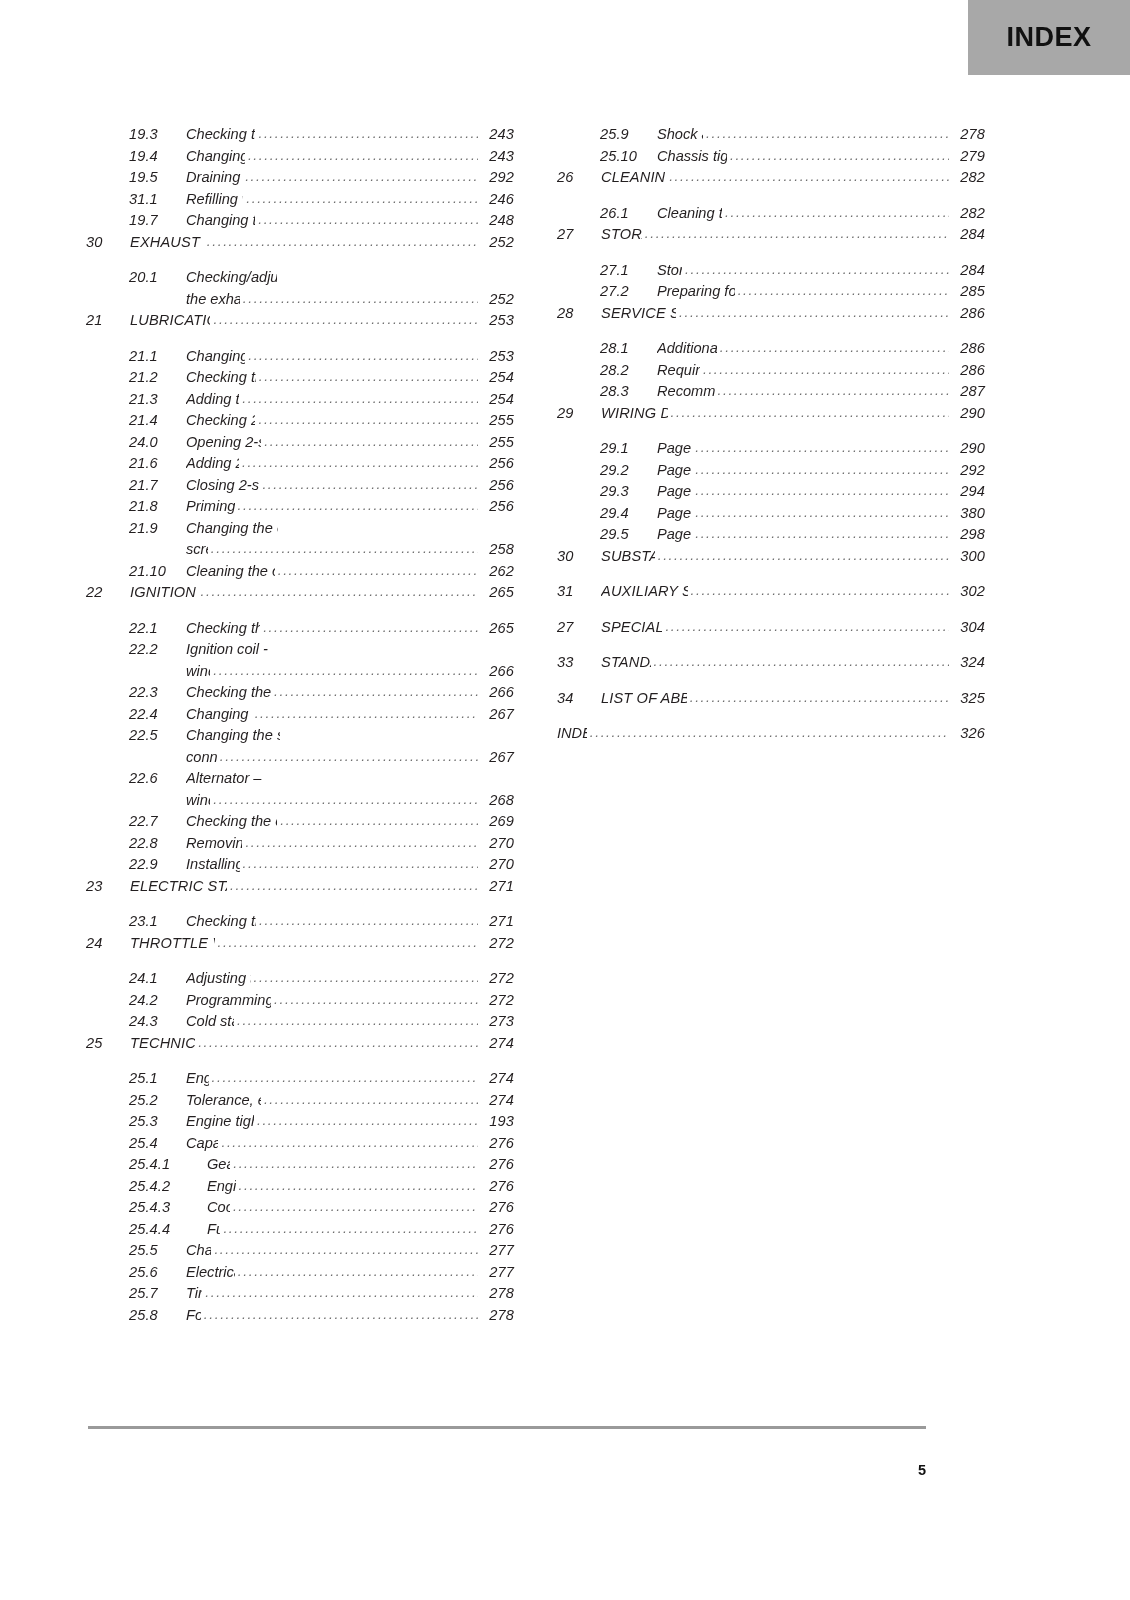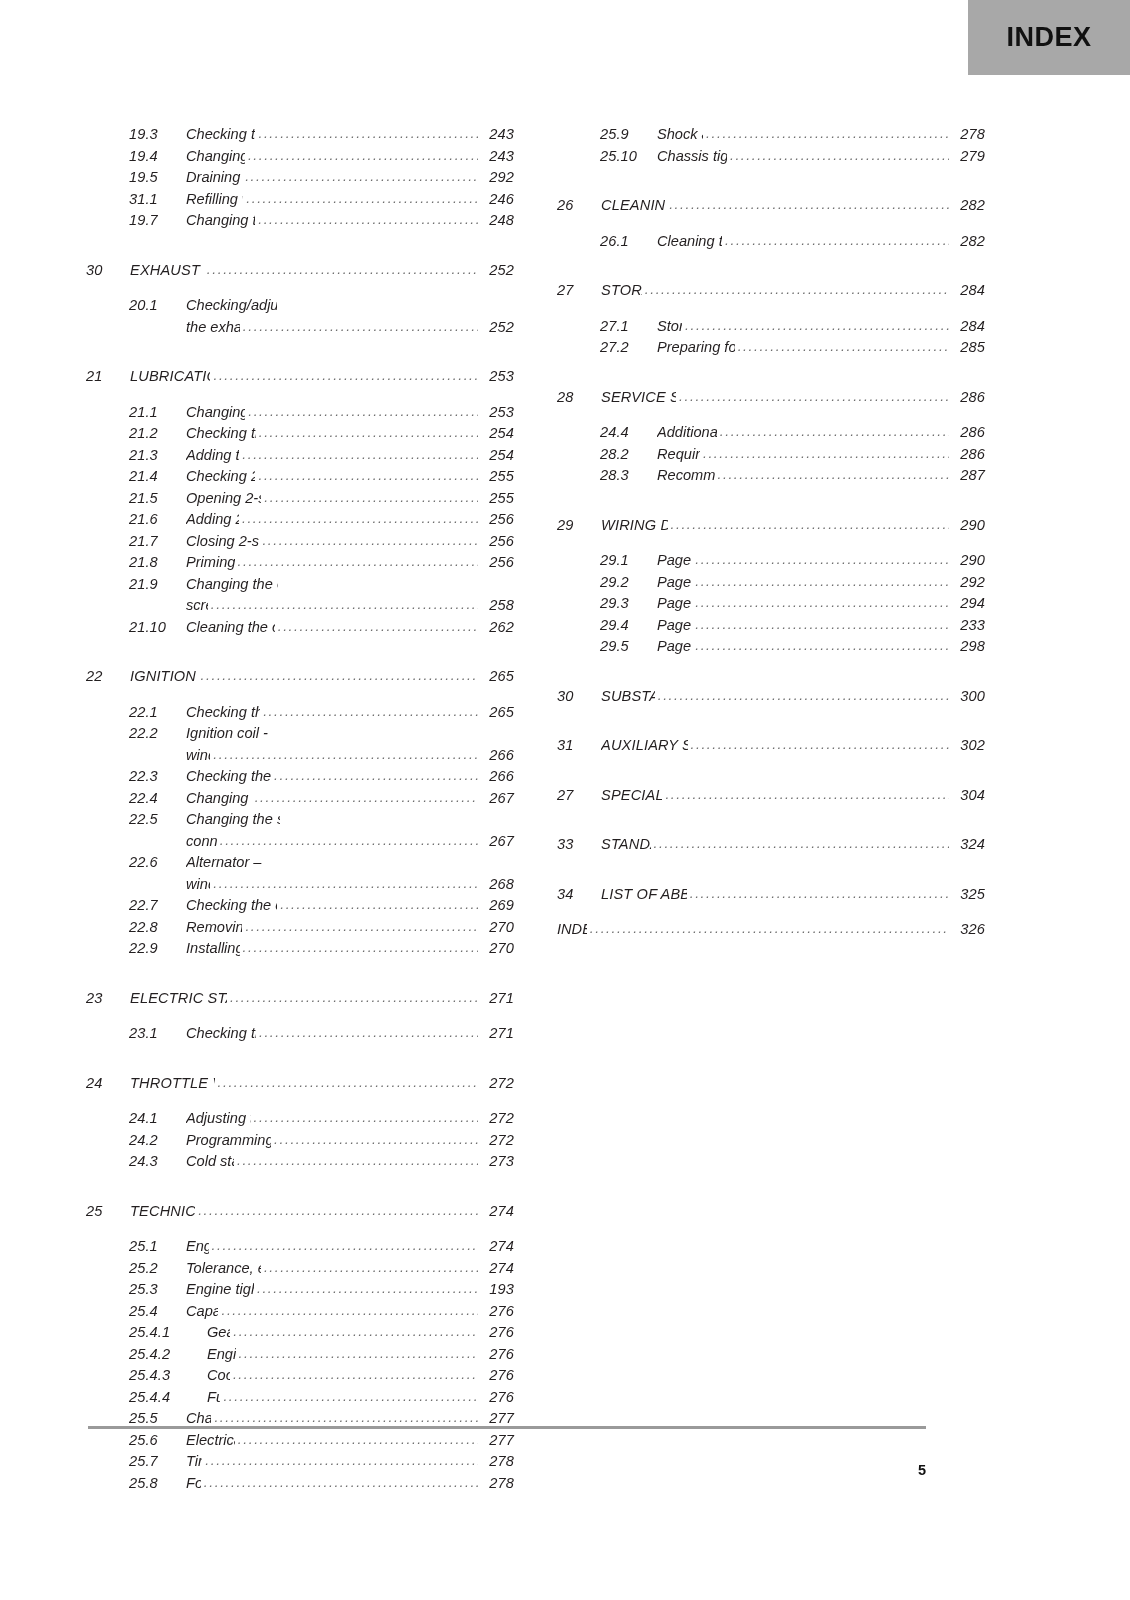--- a/index.html
+++ b/index.html
@@ -88,21 +88,21 @@
   }
   .entry .page {
     flex: 0 0 34px;
     text-align: right;
     letter-spacing: 0.1px;
   }
   .entry.no-leader .leader { visibility: hidden; }
   .entry.no-page .page { visibility: hidden; }
 
   
-  .lvl1 { margin-top: 28px; margin-bottom: 14px; }
+  .lvl1 { margin-top: 0; margin-bottom: 14px; }
   .lvl1 .num { width: 44px; }
   .lvl1 .title { letter-spacing: 0.15px; }
 
   
   .lvl2 .num { width: 57px; margin-left: 43px; }
 
   
   .lvl3 .num { width: 57px; margin-left: 43px; }
   .lvl3 .body { padding-left: 21px; }
 
@@ -240,21 +240,21 @@
       </div>
       <div class="entry lvl2">
         <span class="num">21.4</span>
         <span class="body">
           <span class="title">Checking 2-stroke oil level</span>
           <span class="leader">...................................................................................................</span>
           <span class="page">255</span>
         </span>
       </div>
       <div class="entry lvl2">
-        <span class="num">21.5</span>
+        <span class="num">24.0</span>
         <span class="body">
           <span class="title">Opening 2-stroke oil tank cap</span>
           <span class="leader">...................................................................................................</span>
           <span class="page">255</span>
         </span>
       </div>
       <div class="entry lvl2">
         <span class="num">21.6</span>
         <span class="body">
           <span class="title">Adding 2-stroke oil</span>
@@ -618,21 +618,21 @@
       </div>
       <div class="entry lvl1">
         <span class="num">28</span>
         <span class="body">
           <span class="title">SERVICE SCHEDULE</span>
           <span class="leader">...................................................................................................</span>
           <span class="page">286</span>
         </span>
       </div>
       <div class="entry lvl2">
-        <span class="num">24.4</span>
+        <span class="num">28.1</span>
         <span class="body">
           <span class="title">Additional information</span>
           <span class="leader">...................................................................................................</span>
           <span class="page">286</span>
         </span>
       </div>
       <div class="entry lvl2">
         <span class="num">28.2</span>
         <span class="body">
           <span class="title">Required work</span>
@@ -678,21 +678,21 @@
           <span class="title">Page 3 of 5</span>
           <span class="leader">...................................................................................................</span>
           <span class="page">294</span>
         </span>
       </div>
       <div class="entry lvl2">
         <span class="num">29.4</span>
         <span class="body">
           <span class="title">Page 4 of 5</span>
           <span class="leader">...................................................................................................</span>
-          <span class="page">233</span>
+          <span class="page">380</span>
         </span>
       </div>
       <div class="entry lvl2">
         <span class="num">29.5</span>
         <span class="body">
           <span class="title">Page 5 of 5</span>
           <span class="leader">...................................................................................................</span>
           <span class="page">298</span>
         </span>
       </div>

